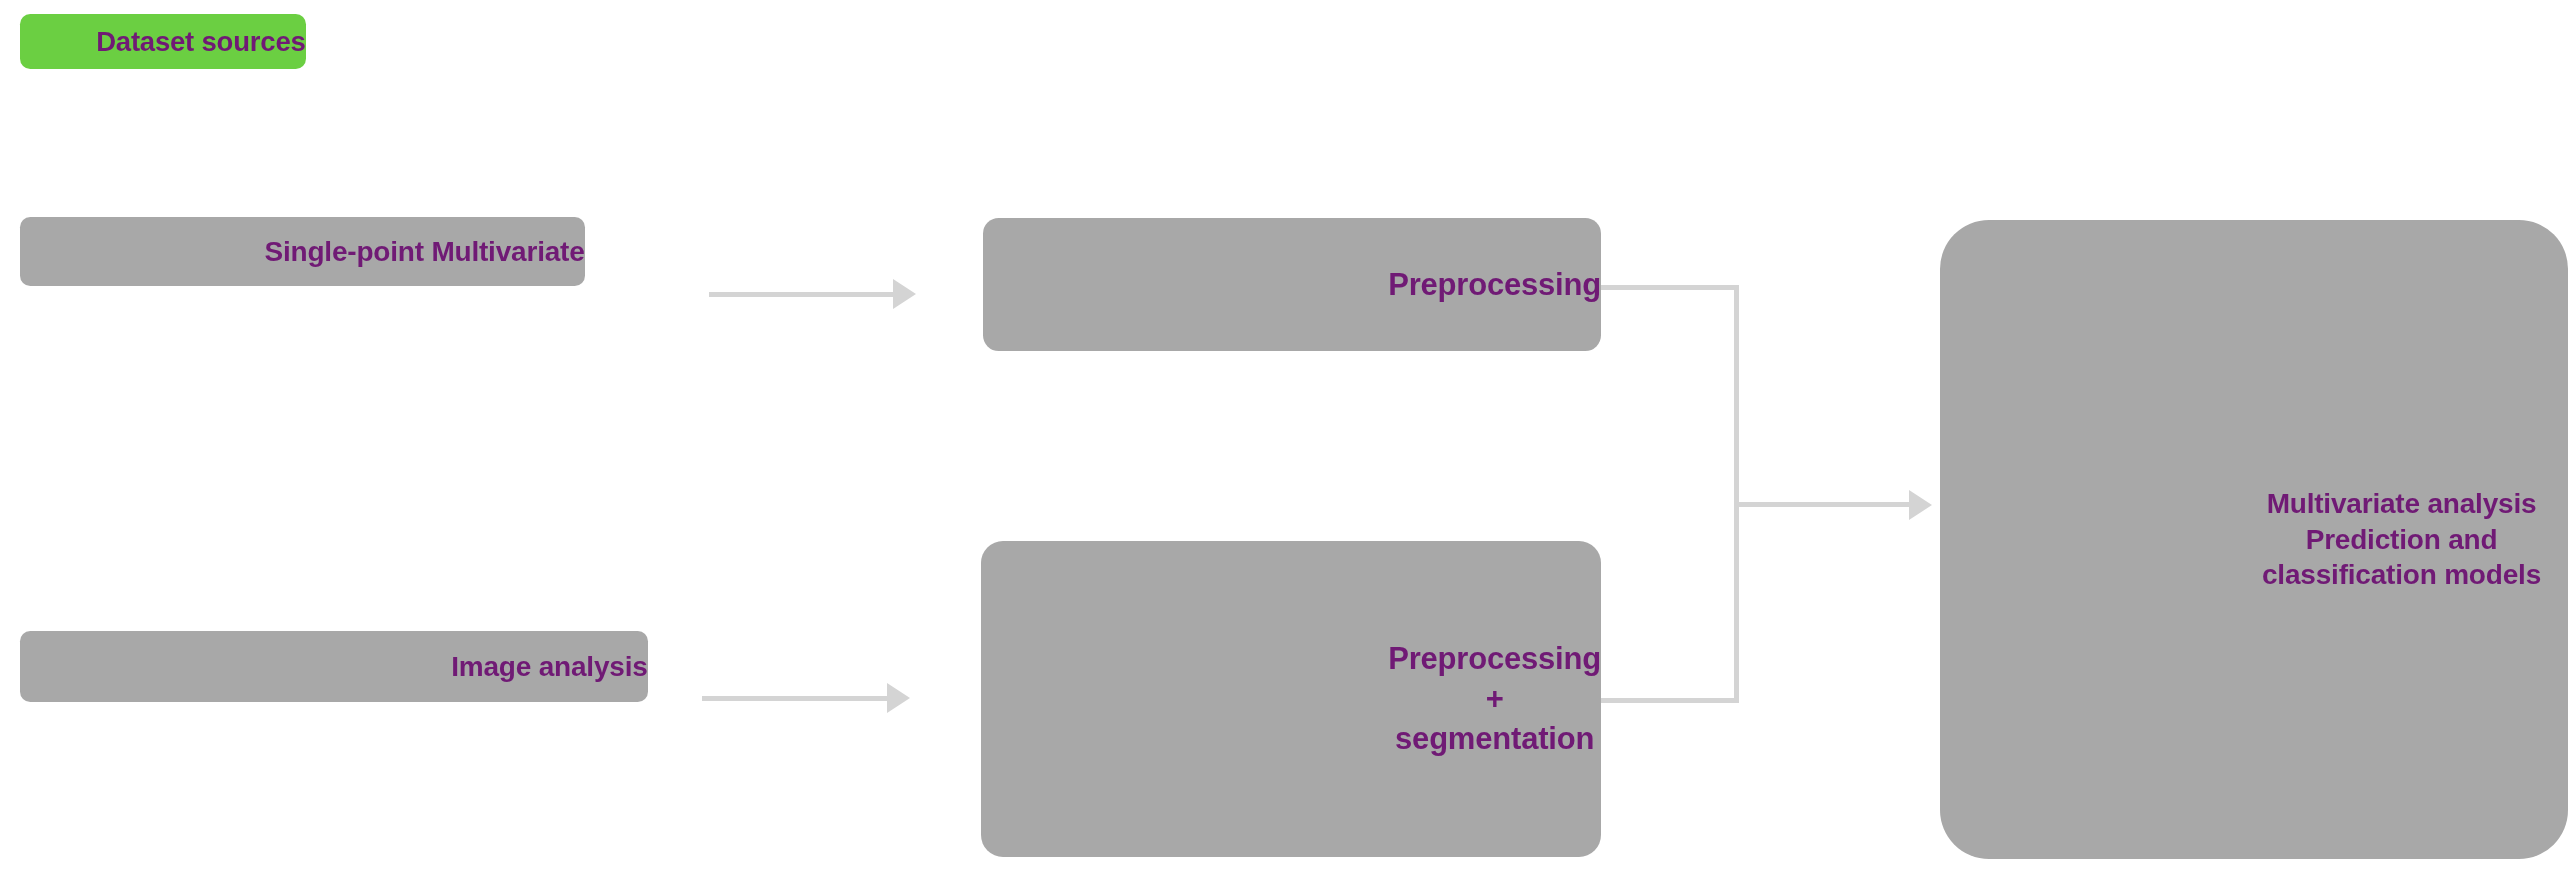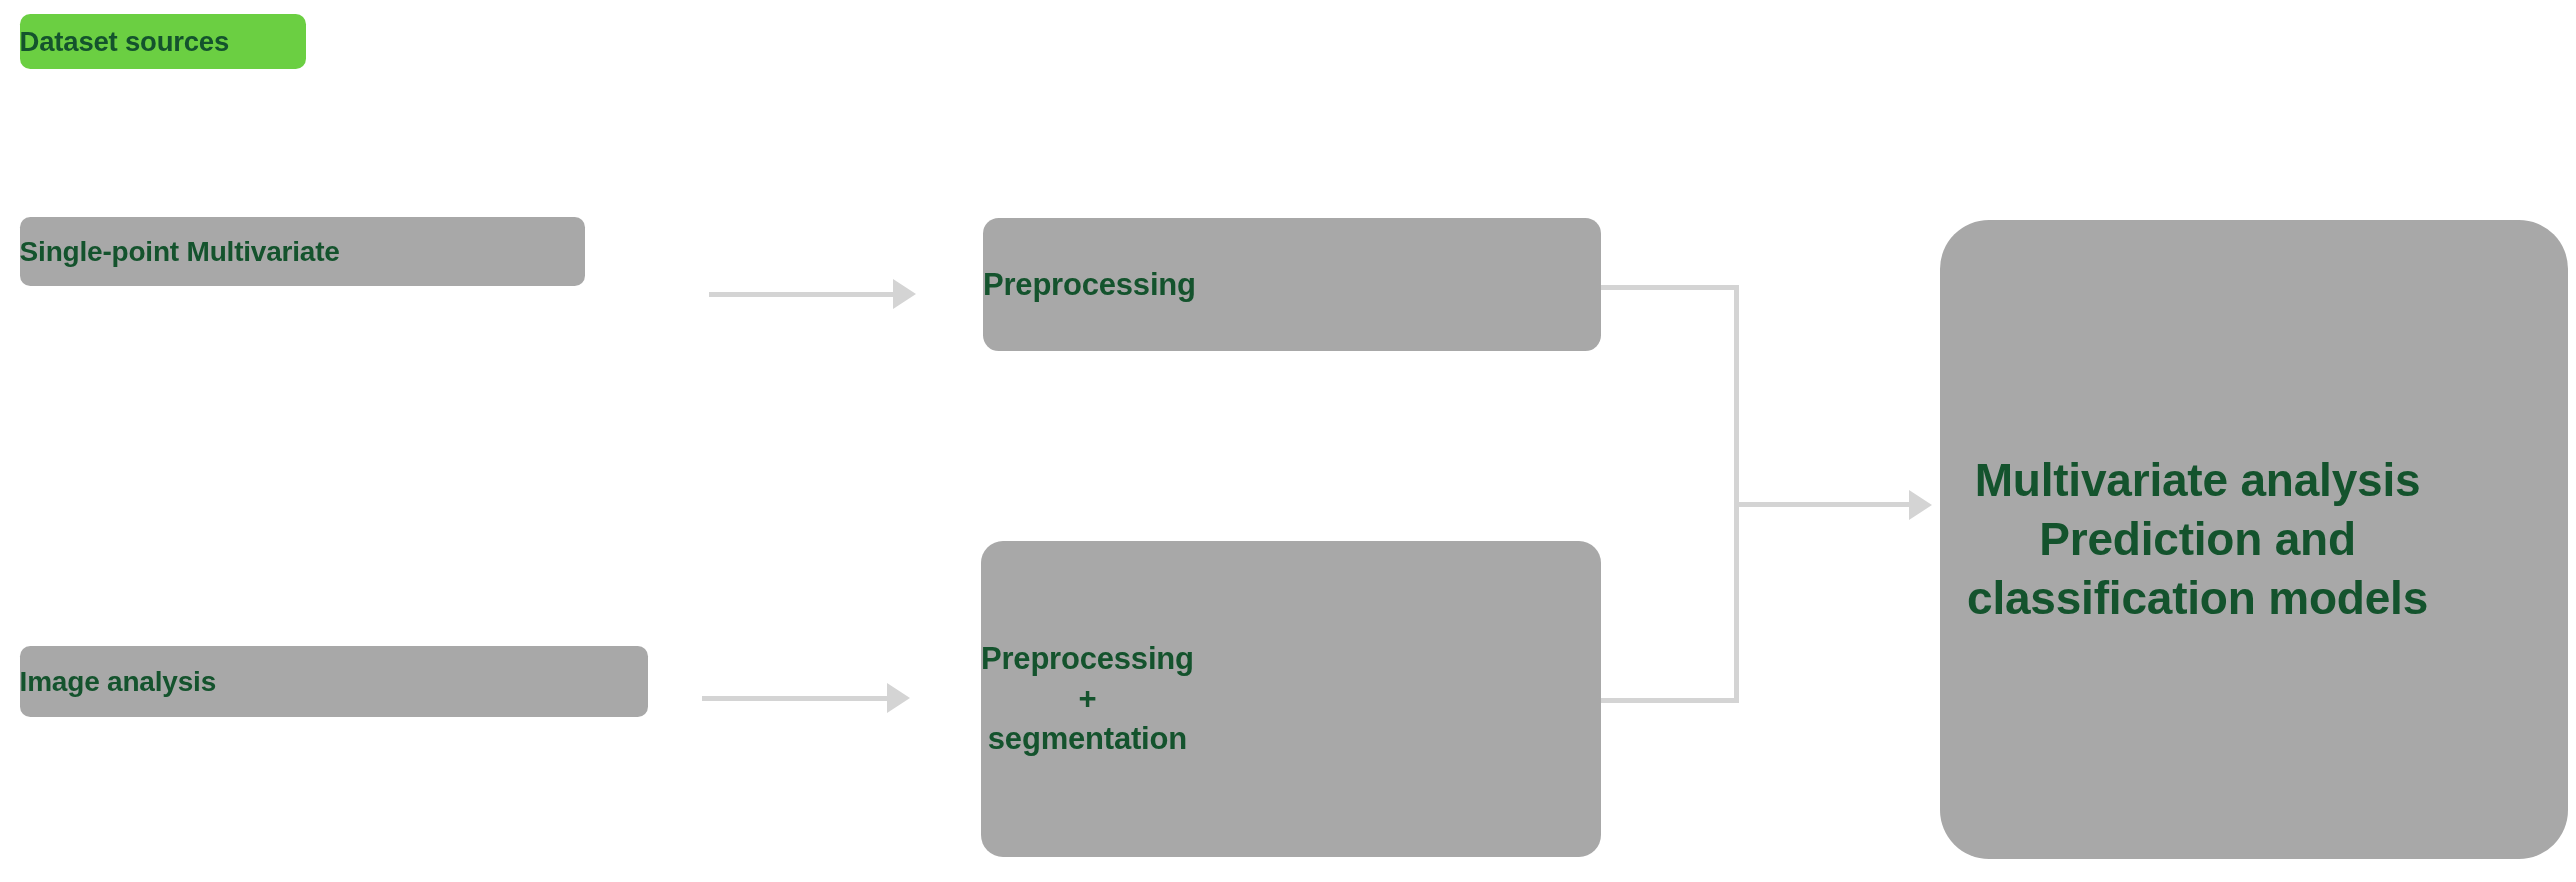--- a/index.html
+++ b/index.html
@@ -12,55 +12,55 @@
     width: 2576px;
     height: 883px;
     background: #ffffff;
     font-family: "Liberation Sans", sans-serif;
     overflow: hidden;
   }
   .node {
     position: absolute;
     display: flex;
     align-items: center;
-    justify-content: flex-start;
+    justify-content: flex-end;
     text-align: center;
-    color: #14532d;
+    color: #701a75;
     font-weight: bold;
     box-sizing: border-box;
     line-height: 1.28;
     letter-spacing: -0.2px;
   }
   .node.gray   { background: #a8a8a8; }
   .node.green  { background: #6bcf42; }
 
   
   #node-dataset-sources {
     left: 19.6px;  top: 14px;   width: 286px; height: 55px;
     border-radius: 10.2px;  font-size: 27.5px;
   }
   #node-single-point-spectroscopy {
     left: 19.6px;  top: 217px;  width: 565px; height: 69px;
     border-radius: 10.2px;  font-size: 28px;
   }
   #node-image-analysis {
-    left: 19.6px;  top: 646px;  width: 628px; height: 71px;
+    left: 19.6px;  top: 631px;  width: 628px; height: 71px;
     border-radius: 10.2px;  font-size: 28px;
   }
   #node-preprocessing {
     left: 983px; top: 218px; width: 618px; height: 133px;
     border-radius: 15.7px;  font-size: 31px;
   }
   #node-preprocessing-segmentation {
     left: 981px; top: 541px; width: 620px; height: 316px;
     border-radius: 22px;  font-size: 31px;
   }
   #node-multivariate-analysis {
     left: 1940px; top: 220px; width: 628px; height: 639px;
-    border-radius: 49px;  font-size: 46px;
+    border-radius: 49px;  font-size: 28px;
   }
   #node-multivariate-analysis .node-text { padding: 0 27px; }
 
   
   .conn-line {
     position: absolute;
     background: #d4d4d4;
   }
   .conn-h { height: 4.7px; }
   .conn-v { width: 4.7px; }

